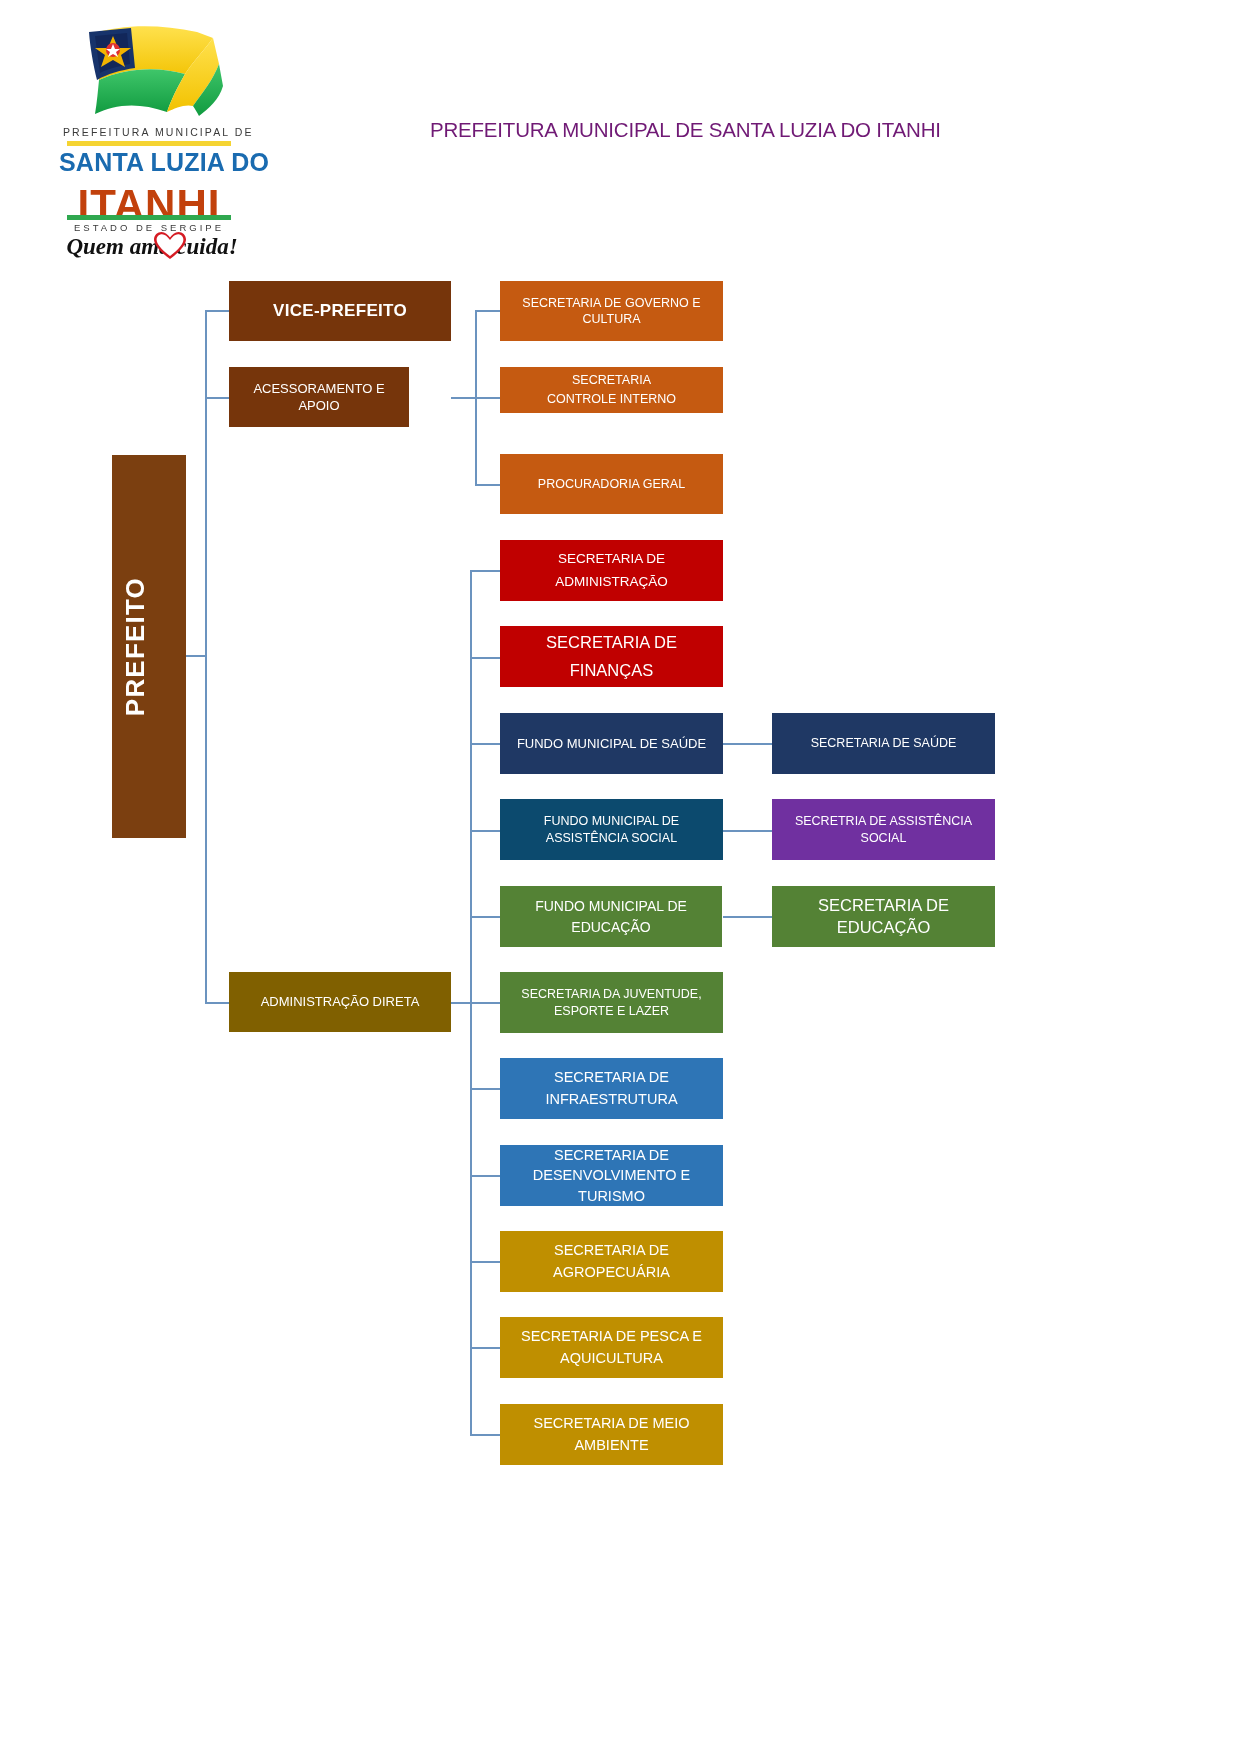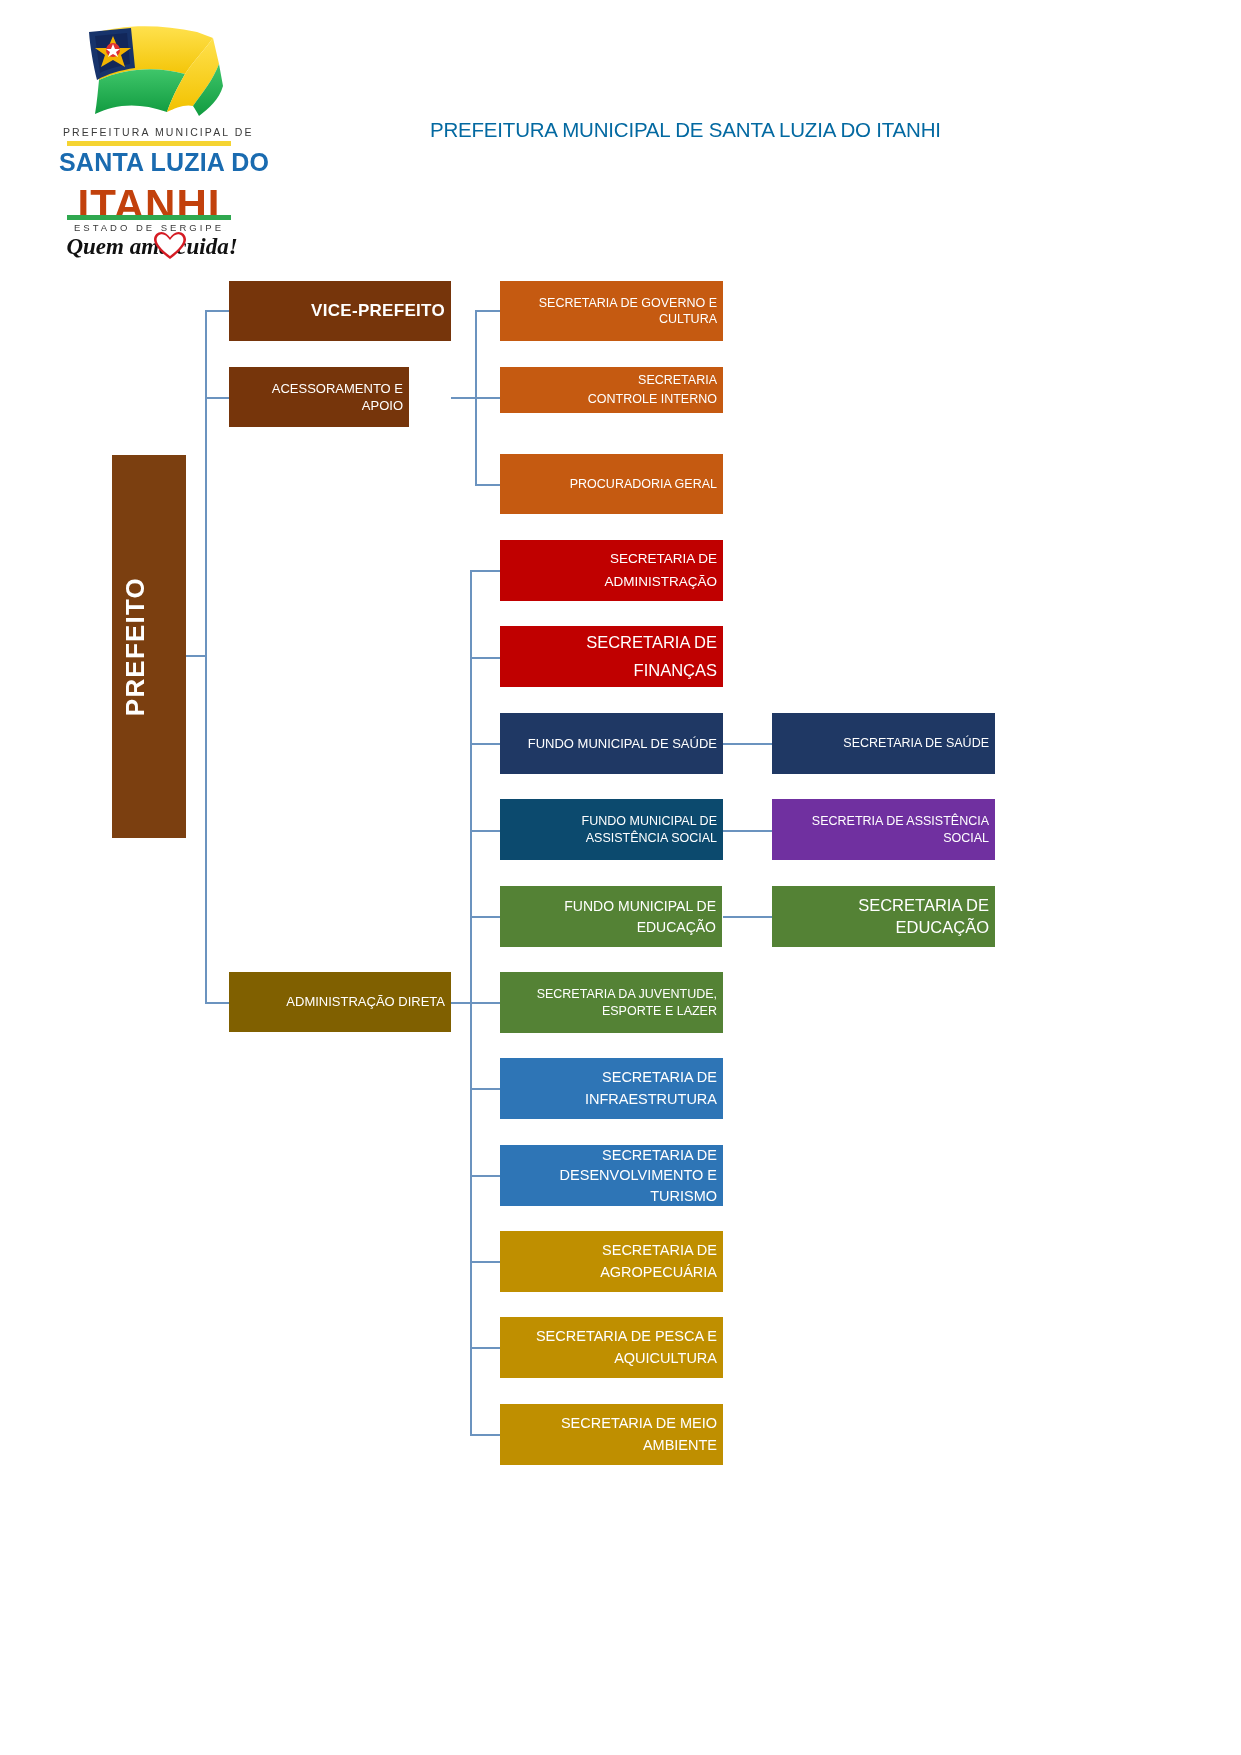--- a/index.html
+++ b/index.html
@@ -73,34 +73,34 @@
   }
 
   #title-main {
     position: absolute; left: 262px; top: 60px;
     font-size: 45px; font-weight: bold; color: #000;
     letter-spacing: -0.5px; white-space: nowrap;
     font-family: "Liberation Sans", sans-serif;
   }
   #title-sub {
     position: absolute; left: 430px; top: 118px;
-    font-size: 20.5px; font-weight: 400; color: #0369a1;
+    font-size: 20.5px; font-weight: 400; color: #701a75;
     letter-spacing: -0.2px; white-space: nowrap;
     font-family: "Liberation Sans", sans-serif;
   }
 
   
   #chart { position: absolute; left: 0; top: 0; width: 1241px; height: 1755px; }
 
   .node {
     position: absolute;
     display: flex;
     align-items: center;
     justify-content: center;
-    text-align: right;
+    text-align: center;
     color: #ffffff;
     padding: 2px 6px;
     line-height: 1.32;
   }
   .node span { display: block; width: 100%; }
 
   .conn { position: absolute; background: #6b93bf; }
   .conn-h { height: 1.6px; }
   .conn-v { width: 1.6px; }
 

